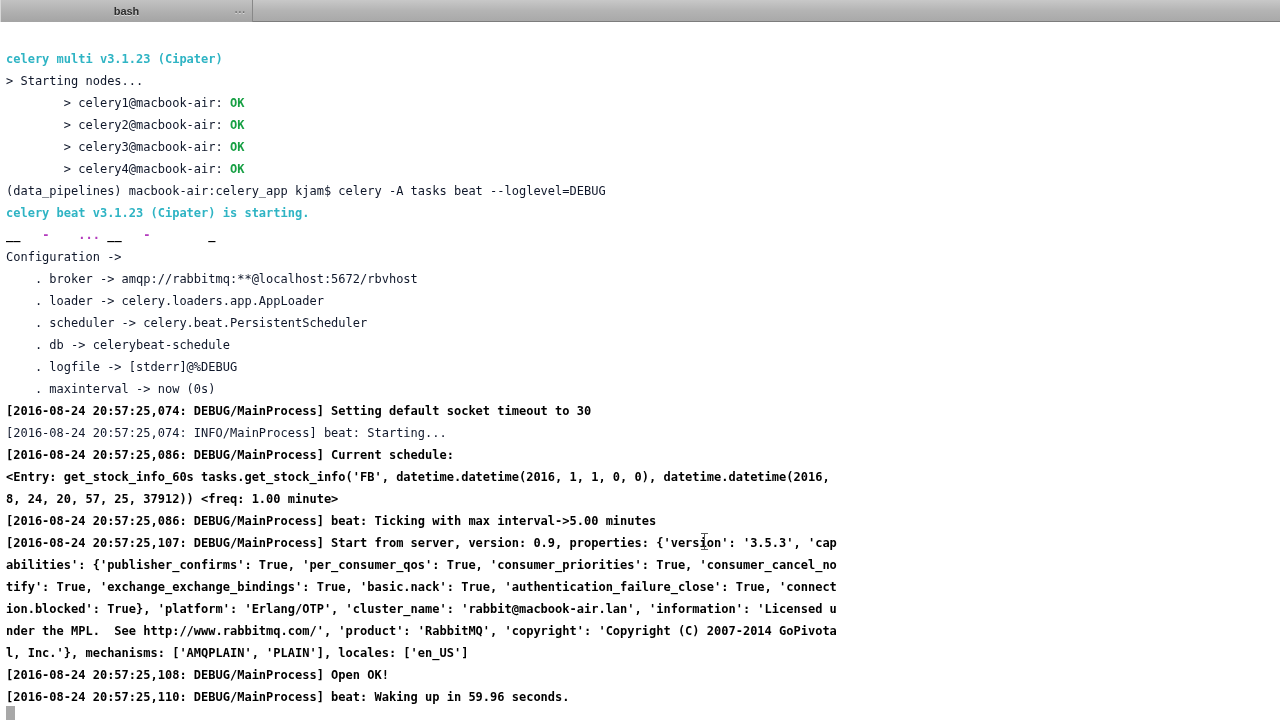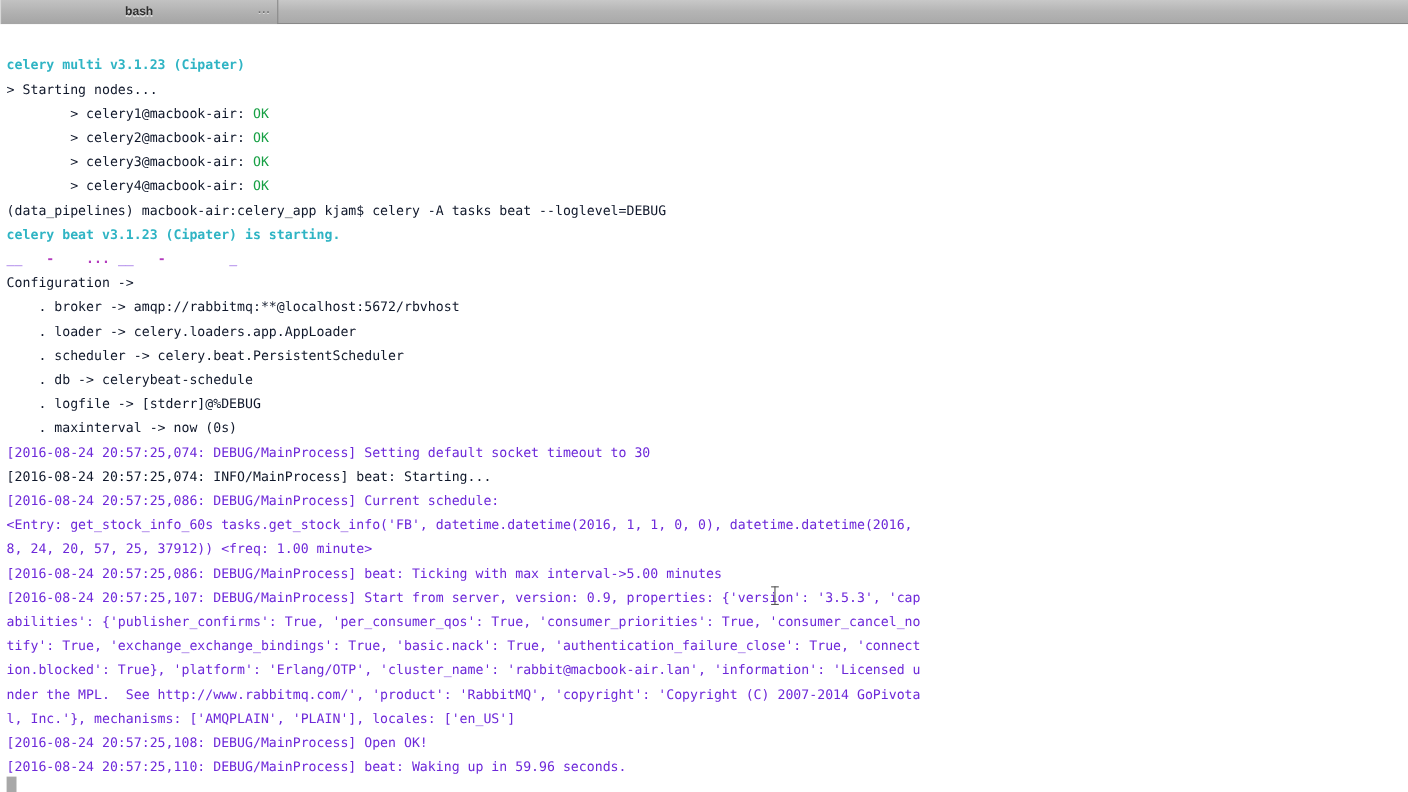--- a/index.html
+++ b/index.html
@@ -82,22 +82,22 @@
     line-height: 22px;
     white-space: pre;
     letter-spacing: 0px;
   }
   .line {
     white-space: pre;
     height: 22px;
   }
   .c-black   { color: #0f172a; }
   .c-cyan    { color: #2fb4c4; font-weight: bold; }
-  .c-green   { color: #17a044; font-weight: normal; }
-  .c-purple  { color: #6d28d9; font-weight: normal; }
+  .c-green   { color: #17a044; font-weight: bold; }
+  .c-purple  { color: #000000; font-weight: bold; }
   .c-magenta { color: #b33bbd; font-weight: bold; }
 
   #cursor {
     position: absolute;
     left: 6px;
     top: 684px;
     width: 9px;
     height: 18px;
     background: #a8a8a8;
   }

